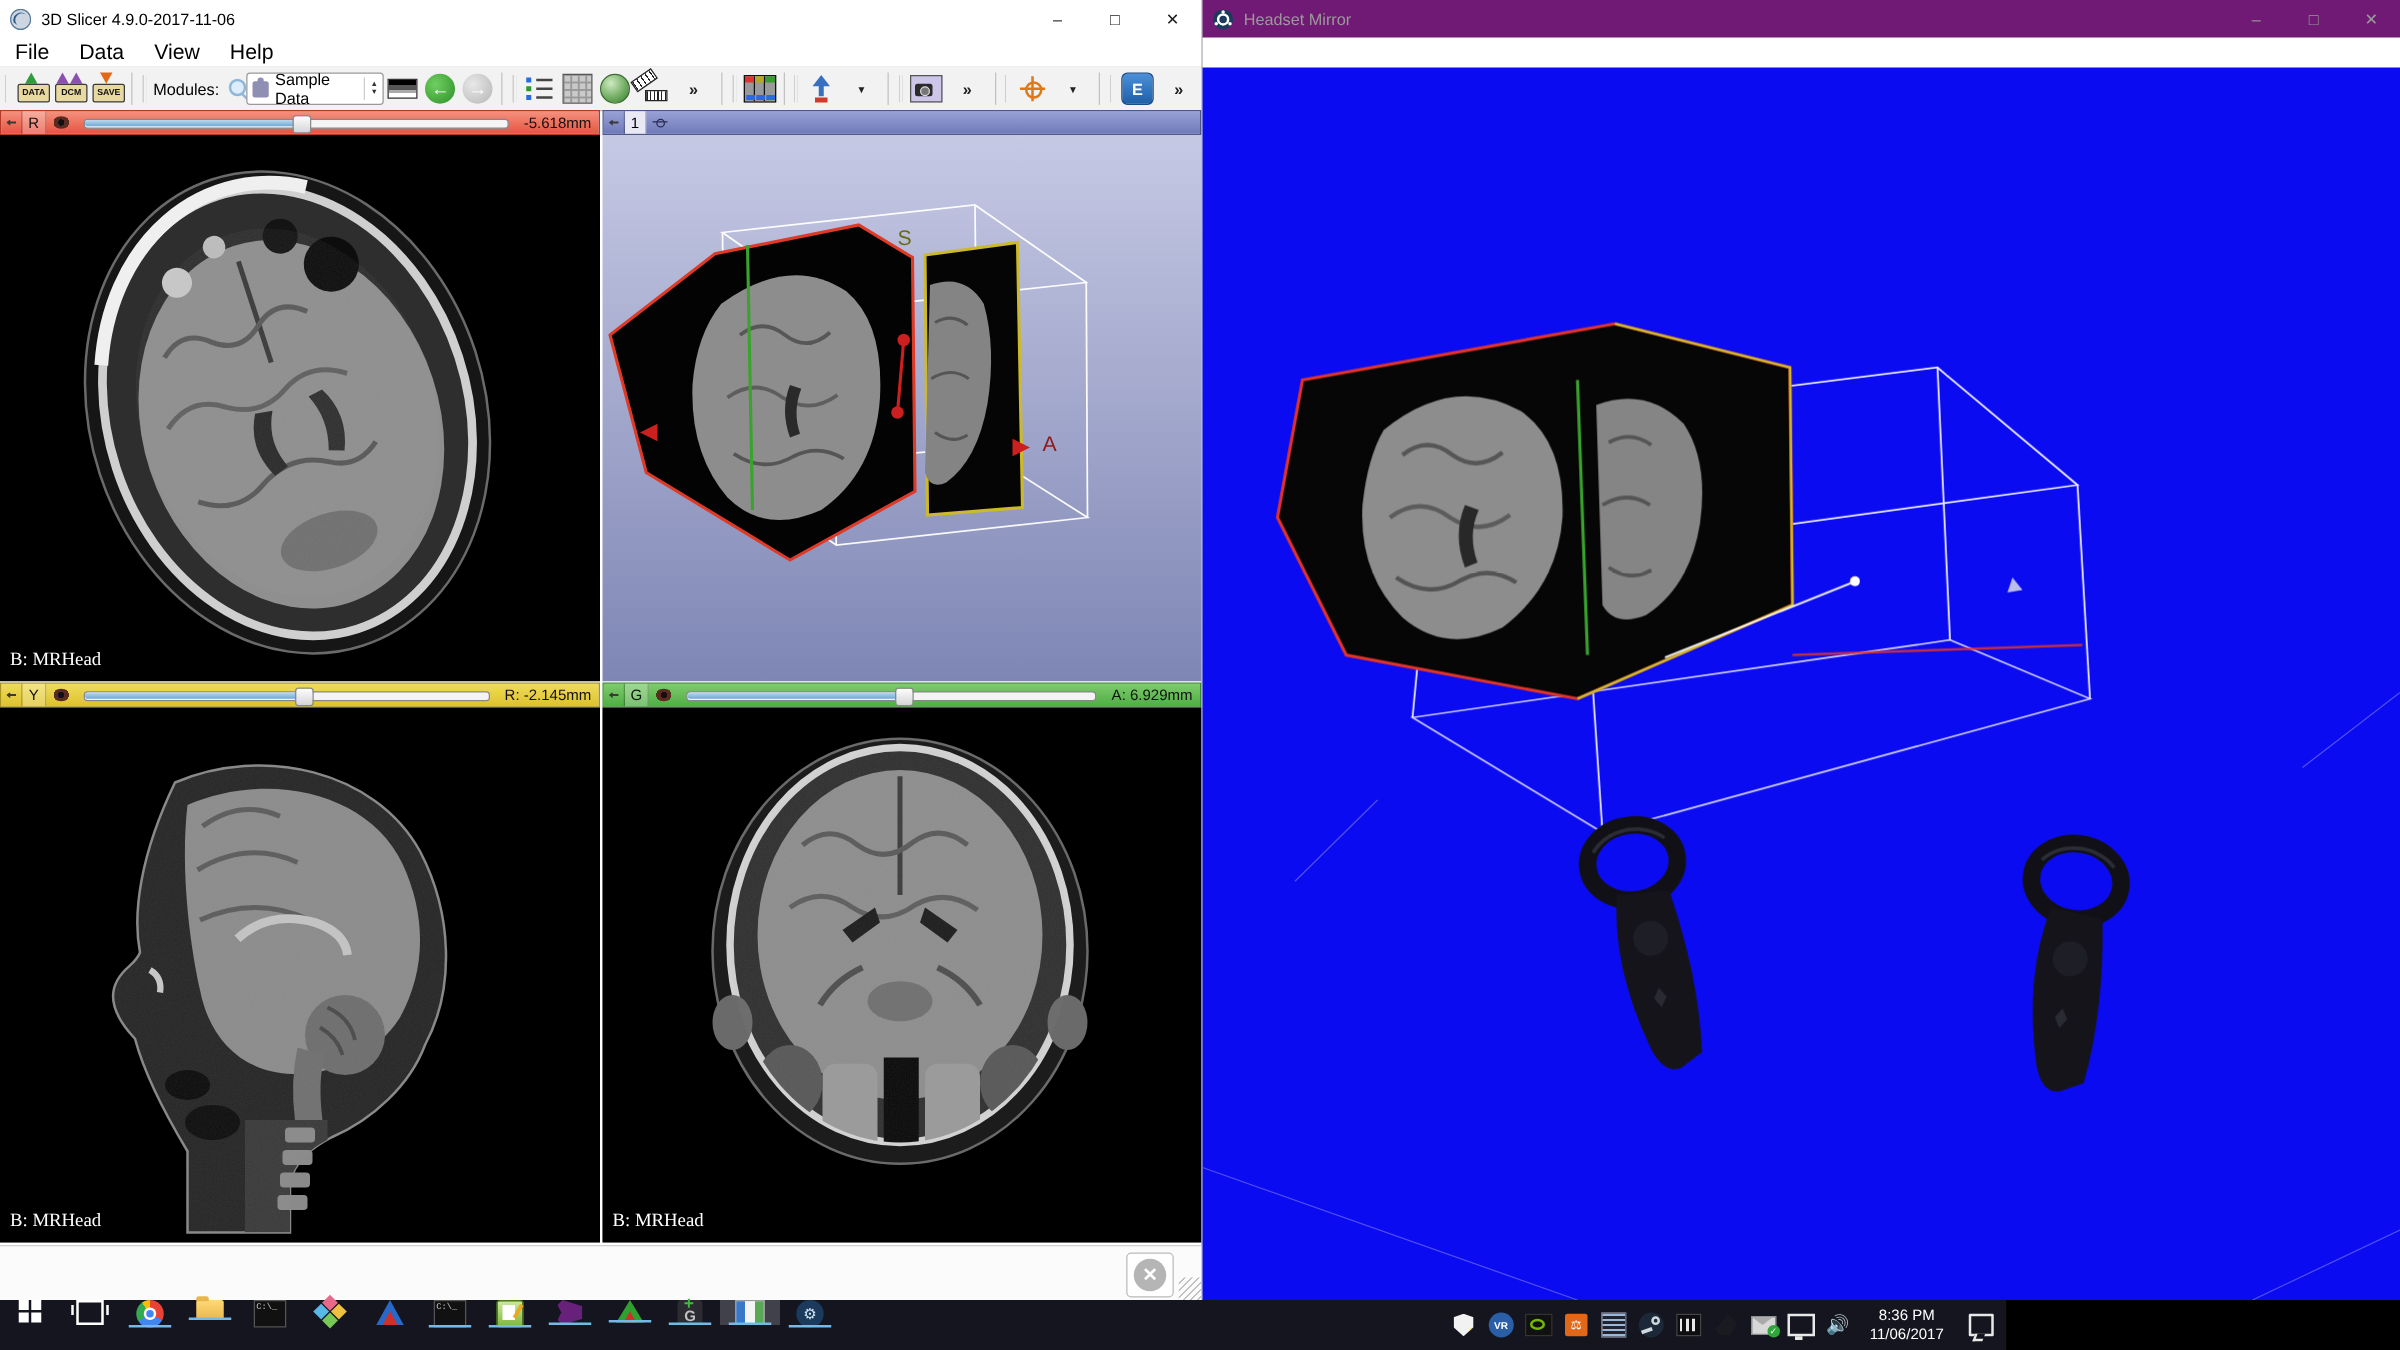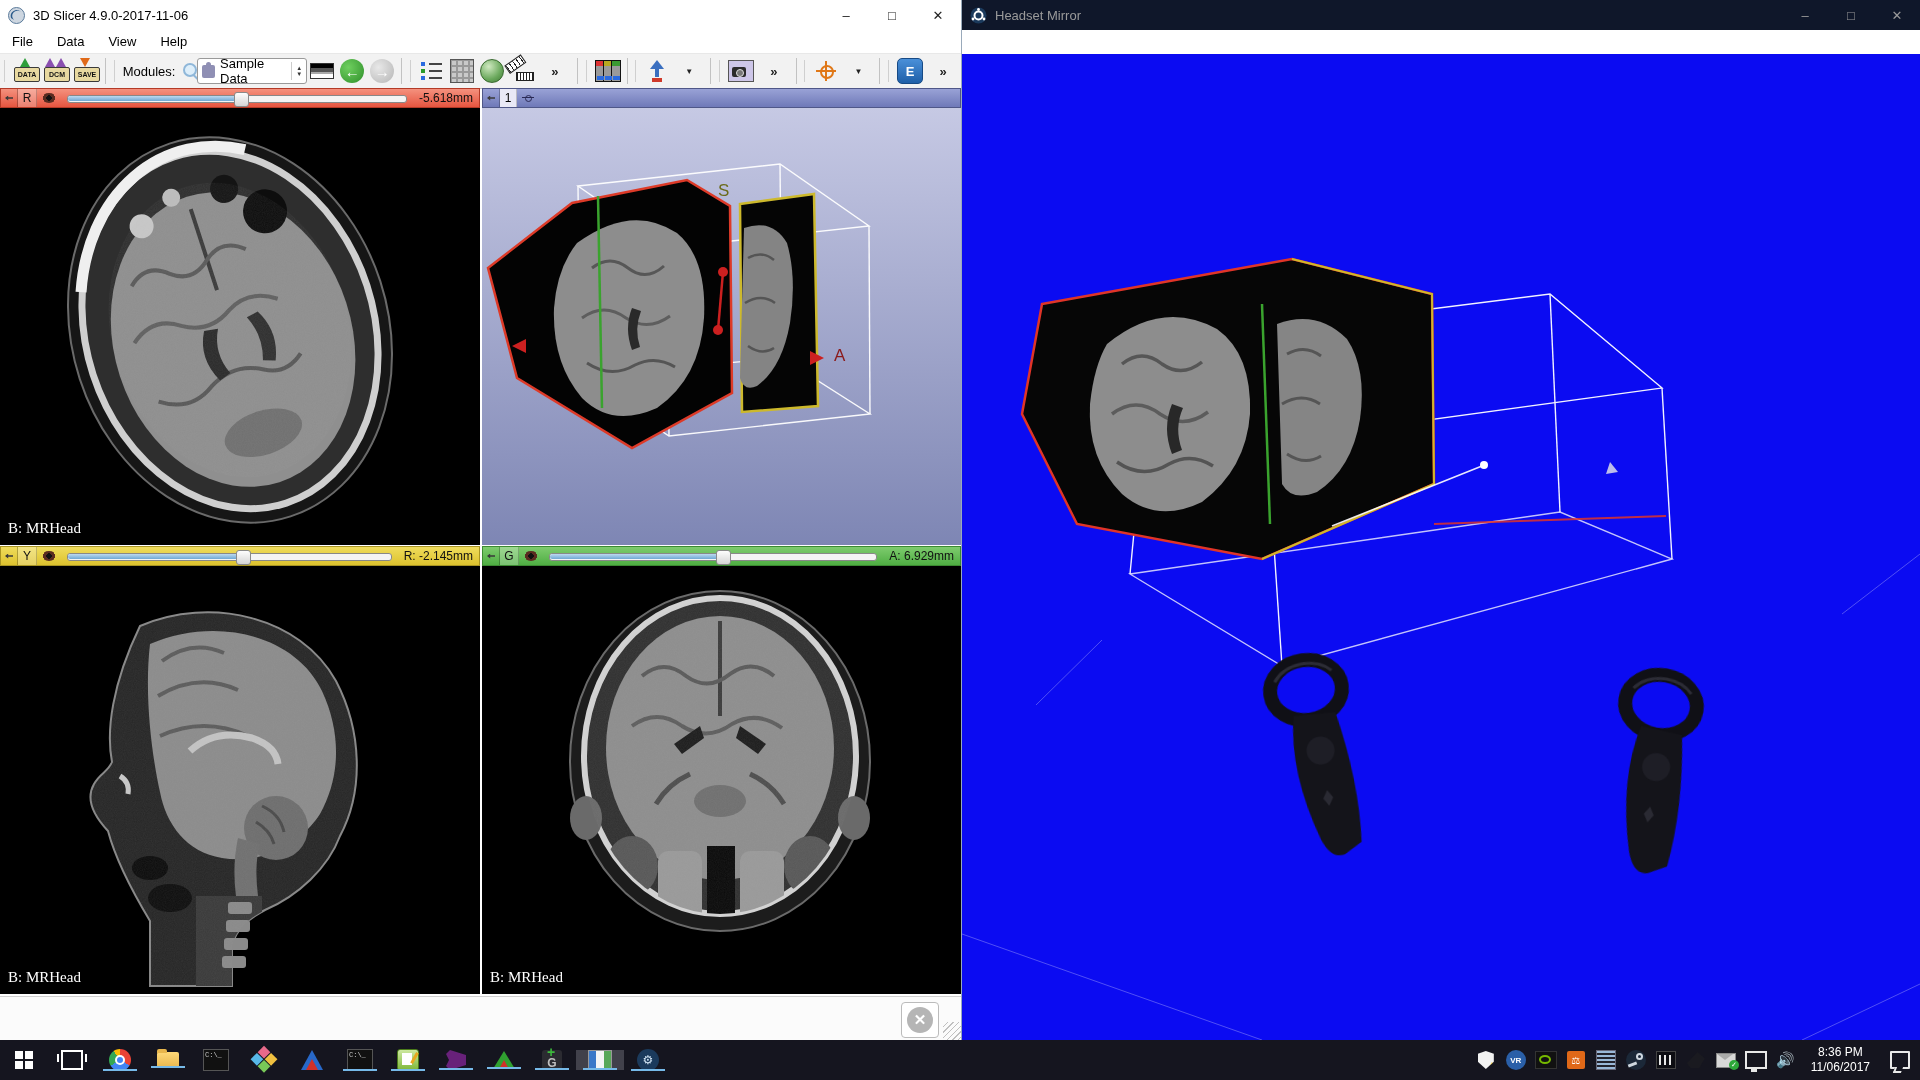--- a/index.html
+++ b/index.html
@@ -11,21 +11,21 @@
   
   .win{position:absolute;background:#fff;}
   .titlebar{position:absolute;left:0;right:0;top:0;height:30px;background:#fff;
             display:flex;align-items:center;}
   .title-text{margin-left:8px;font-size:13px;}
   .win-controls{position:absolute;right:0;top:0;height:30px;display:flex;}
   .win-btn{width:46px;height:30px;display:flex;align-items:center;justify-content:center;
            font-size:13px;color:#222;}
   .menubar{position:absolute;left:0;right:0;top:30px;height:23px;background:#fff;
            display:flex;align-items:center;border-bottom:1px solid #e8e8e8;}
-  .menu-item{padding:0 12px;height:23px;display:flex;align-items:center;font-size:13px;}
+  .menu-item{padding:0 12px;height:23px;display:flex;align-items:center;font-size:17px;}
 
   
   .toolbar{position:absolute;left:0;right:0;top:54px;height:34px;background:#f2f2f2;
            border-bottom:1px solid #b9b9b9;display:flex;align-items:center;}
   .tb-handle{width:5px;height:22px;margin:0 4px;
              background:repeating-linear-gradient(90deg,#cfcfcf 0 1px,#f2f2f2 1px 3px);}
   .tb-sep{width:1px;height:26px;background:#c2c2c2;margin:0 4px;}
   .tb-btn{height:30px;min-width:28px;display:flex;align-items:center;justify-content:center;
           position:relative;margin:0 1px;}
   .chev{font-size:13px;font-weight:bold;color:#222;padding:0 3px;}
@@ -128,28 +128,28 @@
   
   .statusbar{position:absolute;left:0;bottom:0;height:43px;background:#fbfbfb;border-top:1px solid #d0d0d0;}
   .errlog-btn{position:absolute;right:22px;top:5px;width:36px;height:34px;border:1px solid #bbb;border-radius:4px;
               background:#fff;display:flex;align-items:center;justify-content:center;}
   .errlog-circle{width:26px;height:26px;border-radius:50%;background:#b5b5b5;color:#fff;display:flex;
                  align-items:center;justify-content:center;font-size:15px;font-weight:bold;}
   .resize-grip{position:absolute;right:0;bottom:0;width:18px;height:18px;
                background:repeating-linear-gradient(135deg,transparent 0 3px,#c0c0c0 3px 4px);}
 
   
-  .hs-titlebar{background:#0f172a;color:#9a9a9a;}
+  .hs-titlebar{background:#701a75;color:#9a9a9a;}
   .hs-title-text{color:#9a9a9a;}
   .hs-btn{color:#9a9a9a;}
   .vr-viewport{position:absolute;overflow:hidden;}
 
   
-  .taskbar{position:absolute;left:0;bottom:0;width:1920px;height:40px;background:#15151f;
-           display:flex;align-items:center;z-index:50;}
+  .taskbar{position:absolute;left:0;bottom:0;width:1605px;height:40px;background:#15151f;
+           display:flex;align-items:flex-start;z-index:50;}
   .tb-item{width:48px;display:flex;align-items:center;justify-content:center;position:relative;}
   .tb-item.running:after{content:"";position:absolute;left:7px;right:7px;bottom:0;height:2px;background:#76b9e8;}
   .tb-item.active{background:#41414b;}
   .tray{margin-left:auto;display:flex;align-items:center;}
   .tray-icon{width:30px;height:40px;display:flex;align-items:center;justify-content:center;position:relative;}
   .clock{color:#fff;font-size:12px;text-align:center;line-height:15px;padding:0 10px;}
   .win-logo{width:18px;height:18px;display:grid;grid-template-columns:8px 8px;grid-template-rows:8px 8px;gap:2px;}
   .win-logo i{background:#fff;}
   .taskview-icon{width:18px;height:16px;border:2px solid #fff;position:relative;background:transparent;}
   .taskview-icon:before{content:"";position:absolute;left:-6px;top:2px;width:2px;height:8px;background:#fff;}

